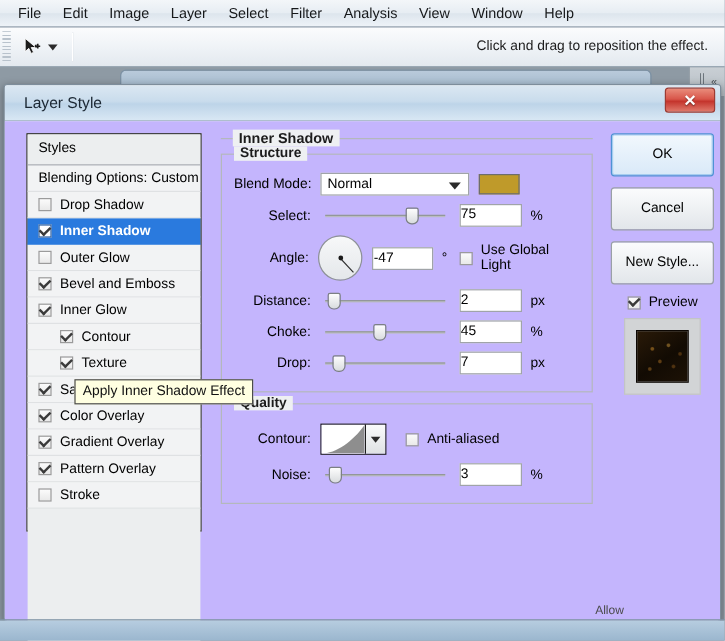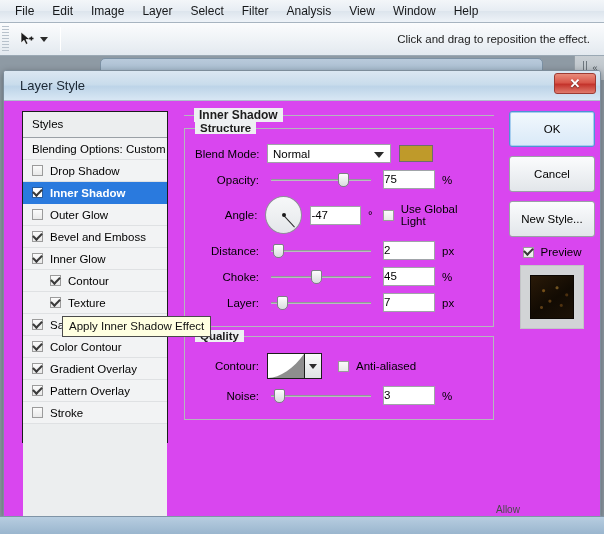--- a/index.html
+++ b/index.html
@@ -129,21 +129,21 @@
     position: absolute; right: 4px; top: 2px; width: 42px; height: 21px;
     background: linear-gradient(to bottom, #e98c7b 0%, #d8564a 45%, #c4342c 55%, #e07a6c 100%);
     border: 1px solid #9c3b33;
     border-radius: 3px;
     display: flex; align-items: center; justify-content: center;
     color: #fff; font-size: 13px; font-weight: bold;
     text-shadow: 0 1px 1px rgba(0,0,0,.5);
   }
   .dlg-body {
     position: relative; width: 100%; height: 416px;
-    background: #d946ef;
+    background: #c4b5fd;
     padding: 8px 0 0 0;
   }
 
   
   .styles-panel {
     position: absolute; left: 18px; top: 10px; width: 146px; height: 332px;
     background: #f2f3f4;
     border: 1px solid #1c1c1c;
   }
   .styles-head {
@@ -480,21 +480,21 @@
         <div class="style-row indent">
           <span class="cb on"></span>
           <span>Texture</span>
         </div>
         <div class="style-row">
           <span class="cb on"></span>
           <span>Satin</span>
         </div>
         <div class="style-row">
           <span class="cb on"></span>
-          <span>Color Contour</span>
+          <span>Color Overlay</span>
         </div>
         <div class="style-row">
           <span class="cb on"></span>
           <span>Gradient Overlay</span>
         </div>
         <div class="style-row">
           <span class="cb on"></span>
           <span>Pattern Overlay</span>
         </div>
         <div class="style-row">
@@ -518,21 +518,21 @@
           <div class="row">
             <span class="lbl">Blend Mode:</span>
             <div class="select">
               <span>Normal</span>
               <span class="arrow"></span>
             </div>
             <div class="swatch" id="shadow-swatch" style="background: rgb(191, 154, 42);"></div>
           </div>
 
           <div class="row">
-            <span class="lbl">Opacity:</span>
+            <span class="lbl">Select:</span>
             <div class="slider">
               <div class="track"></div>
               <div class="thumb" id="thumb-opacity" style="left: 70.75px;"></div>
             </div>
             <div class="numfield">75</div>
             <span class="unit">%</span>
           </div>
 
           <div class="row" style="height:42px;">
             <span class="lbl">Angle:</span>
@@ -562,21 +562,21 @@
             <span class="lbl">Choke:</span>
             <div class="slider">
               <div class="track"></div>
               <div class="thumb" id="thumb-choke" style="left: 44.05px;"></div>
             </div>
             <div class="numfield">45</div>
             <span class="unit">%</span>
           </div>
 
           <div class="row" style="margin-bottom:0;">
-            <span class="lbl">Layer:</span>
+            <span class="lbl">Drop:</span>
             <div class="slider">
               <div class="track"></div>
               <div class="thumb" id="thumb-size" style="left: 10.23px;"></div>
             </div>
             <div class="numfield">7</div>
             <span class="unit">px</span>
           </div>
         </div>
 
         <div class="group" style="padding-top:14px;">

